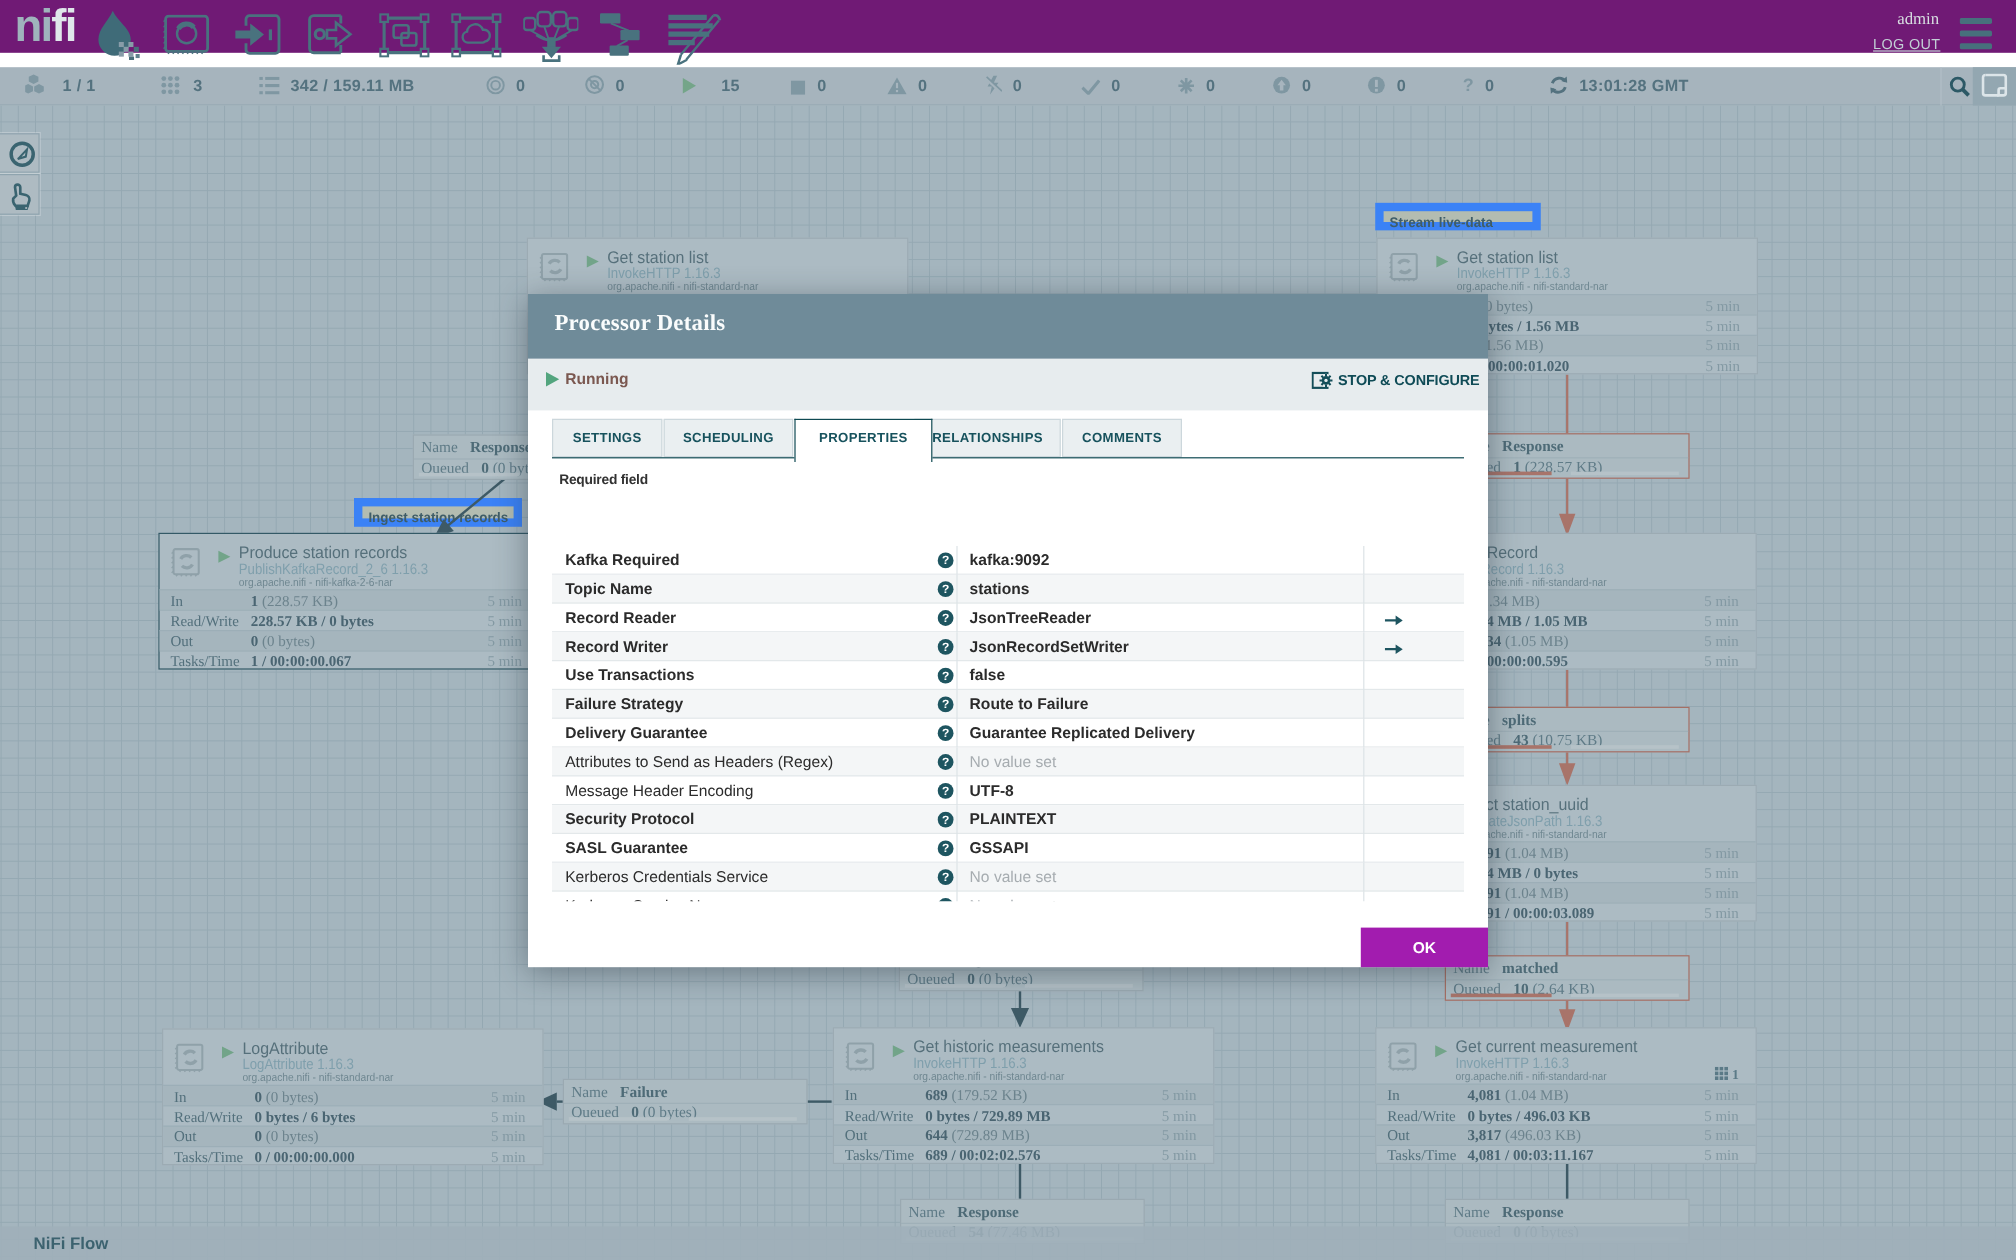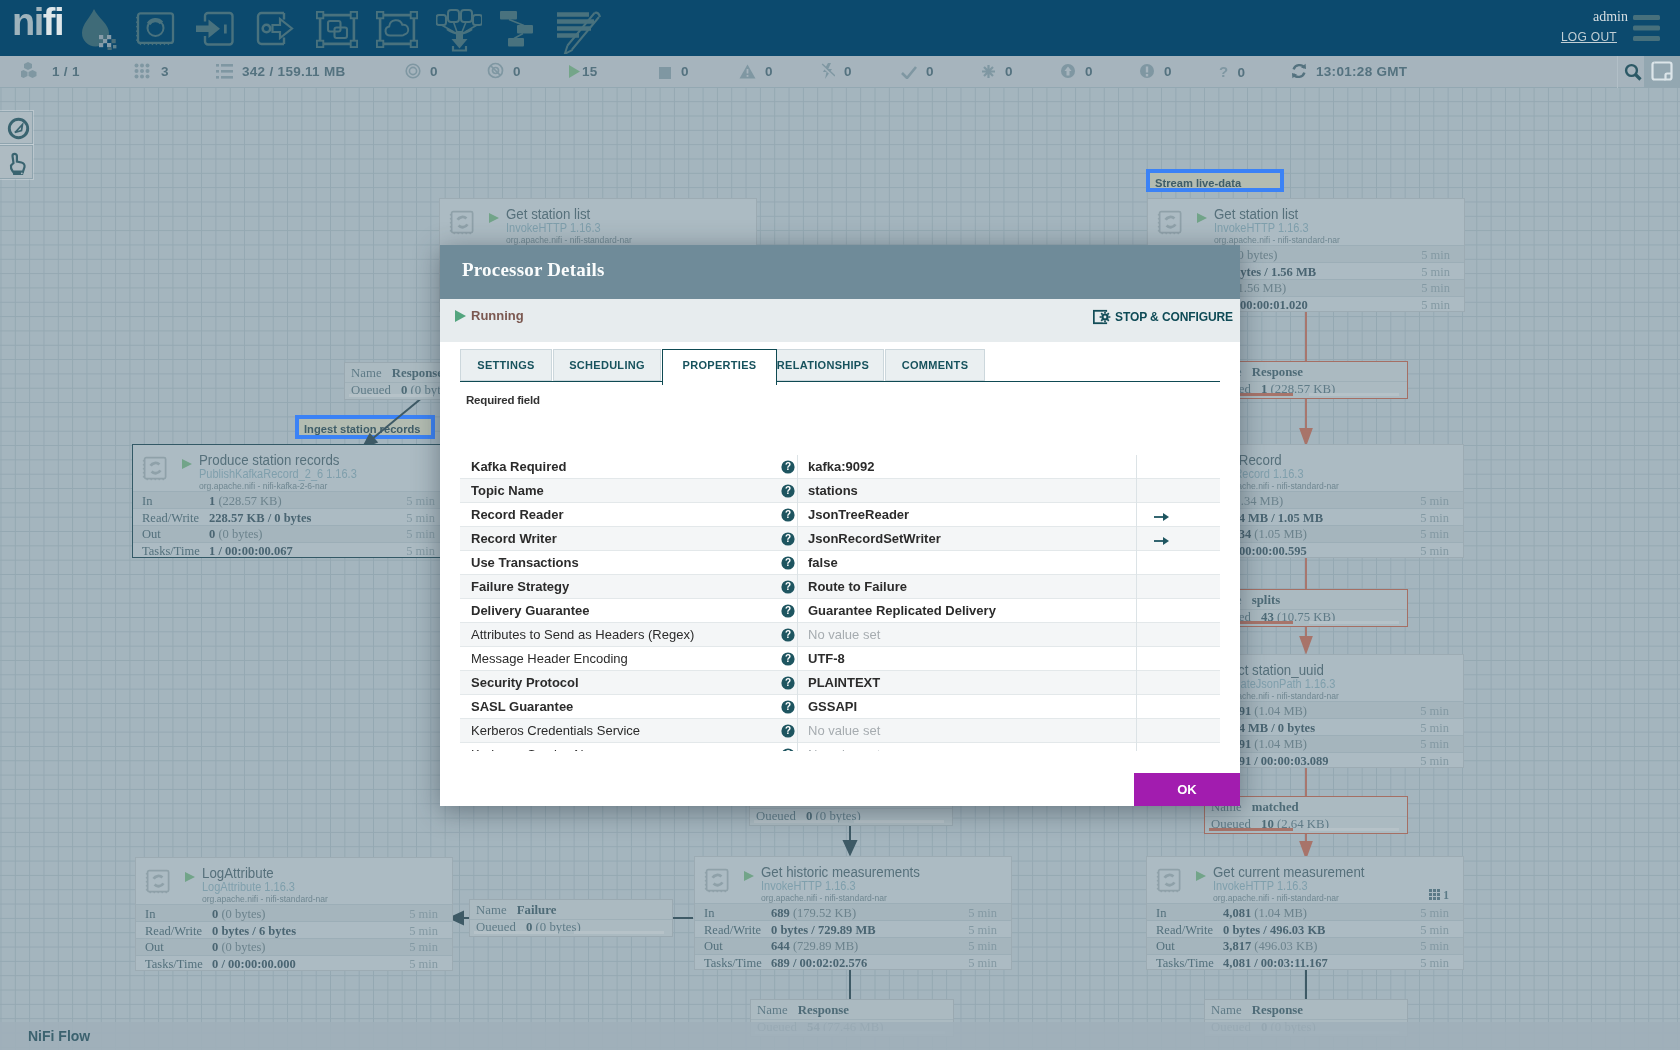--- a/index.html
+++ b/index.html
@@ -1,19 +1,19 @@
 <!DOCTYPE html>
 <html><head>
 <meta charset="utf-8">
 <style>
 html,body{margin:0;padding:0;width:1680px;height:1050px;overflow:hidden;
  font-family:"Liberation Sans",sans-serif;}
 *{box-sizing:border-box}
 .abs{position:absolute}
-#header{position:absolute;left:0;top:0;width:1680px;height:56px;background:#0c4a6e;z-index:3}
+#header{position:absolute;left:0;top:0;width:1680px;height:44px;background:#701a75;z-index:3}
 #statusbar{position:absolute;left:0;top:56px;width:1680px;height:32px;background:#A6B4BD;border-bottom:1px solid #93A8B2;z-index:3}
 #canvas{position:absolute;left:0;top:88px;width:1680px;height:962px;
  background-color:#A4B5BE;
  background-image:linear-gradient(to right,#94A8B2 1px,transparent 1px),linear-gradient(to bottom,#94A8B2 1px,transparent 1px);
  background-size:14.33px 14.33px;background-position:0.5px 13.2px;}
 #wires{position:absolute;left:0;top:0;z-index:1}
 #breadcrumb{position:absolute;left:0;top:1022px;width:1680px;height:28px;background:rgba(159,175,185,0.88);z-index:5}
 #breadcrumb span{position:absolute;left:28px;top:6px;font-size:14px;font-weight:bold;color:#3C626F}
 
 
@@ -50,21 +50,21 @@
 .clabel .r1{position:absolute;left:6px;top:2.5px;color:#5F7B87}
 .clabel .div{position:absolute;left:0;top:18.5px;width:100%;height:1px;background:rgba(150,167,177,0.55)}
 .clabel .r2{position:absolute;left:6px;top:20px;color:#5F7B87}
 .clabel b{color:#4E6B77;margin-left:7px}
 .cbar{position:absolute;bottom:2.5px;height:2.5px;background:#B6C2C8}
 .cbar.b1{left:4px;width:84px}
 .cbar.b2{left:104px;width:90px}
 .red .cbar.b1{background:#A8746A}
 
 
-.flabel{position:absolute;background:#B3BCB1;border:4px solid #3b82f6;font-size:11.5px;font-weight:bold;color:#3F5D68;z-index:0;padding-top:4px;padding-left:5px}
+.flabel{position:absolute;background:#B3BCB1;border:7px solid #3b82f6;font-size:11.5px;font-weight:bold;color:#3F5D68;z-index:0;padding-top:4px;padding-left:5px}
 .flabel span{display:inline-block;transform:scaleX(0.97);transform-origin:left top}
 
 
 .cbtn{position:absolute;background:#AEBBC2;border:1px solid #8FA4AE;box-shadow:0 0 0 1px rgba(255,255,255,0.25);z-index:4}
 
 
 #modal{position:absolute;left:440px;top:245px;width:800px;height:561px;background:#FFFFFF;z-index:10;box-shadow:0 5px 25px rgba(30,45,55,0.45)}
 #mtitle{position:absolute;left:0;top:0;width:800px;height:54px;background:#6F8B99}
 #mtitle span{position:absolute;left:22px;top:14px;font-family:"Liberation Serif",serif;font-size:19px;font-weight:bold;color:#FAFCFC;letter-spacing:0.2px}
 #mstatus{position:absolute;left:0;top:54px;width:800px;height:43px;background:#E7ECEE}
@@ -595,21 +595,21 @@
  <svg class="abs" style="left:556px;top:10px" width="46" height="44" viewBox="0 0 46 44">
       <g stroke="#49727E" fill="none" stroke-width="4.4">
         <path d="M1 4.5 h32 M1 11.5 h37 M1 18.5 h34 M1 25.5 h22"></path>
       </g>
       <g stroke="#49727E" fill="none" stroke-width="2">
         <path d="M43 7 L16 39.5 M38.5 3 L11.5 35.5 M11.5 35.5 l-2.6 8.3 7.6 -4"></path>
         <path d="M38.5 3 q4 -1.5 5.5 4" stroke-width="2.2"></path>
       </g>
     </svg>
 
- <div class="abs" style="right:52px;top:9px;font-size:14px;color:#D8DFE2;font-family:'Liberation Serif',serif">admin</div>
+ <div class="abs" style="right:64px;top:9px;font-size:14px;color:#D8DFE2;font-family:'Liberation Serif',serif">admin</div>
  <div class="abs" style="right:63px;top:30px;font-size:12px;color:#C2CFD5;letter-spacing:0.3px;text-decoration:underline">LOG OUT</div>
  <svg class="abs" style="right:20px;top:15px" width="27" height="27" viewBox="0 0 27 27">
       <g fill="#47707C">
         <rect x="0" y="0" width="27" height="5" rx="1.5"></rect>
         <rect x="0" y="10.5" width="27" height="5" rx="1.5"></rect>
         <rect x="0" y="21" width="27" height="5" rx="1.5"></rect>
       </g>
     </svg>
 </div>
 
@@ -650,21 +650,21 @@
       </svg><span style="margin-left:9px">0</span></div>
  <div class="sitem" style="left:487px"><svg width="17" height="17" viewBox="0 0 17 17">
         <g stroke="#7F97A2" fill="none" stroke-width="1.7">
           <circle cx="8.5" cy="8.5" r="7"></circle>
           <path d="M3.5 3.5 L13.5 13.5"></path>
           <circle cx="8.5" cy="8.5" r="3"></circle>
         </g>
       </svg><span style="margin-left:9px">0</span></div>
  <div class="sitem" style="left:568px"><svg width="13" height="15" viewBox="0 0 13 15">
         <path d="M1 1 L12 7.5 L1 14 z" fill="#74A589"></path>
-      </svg><span style="margin-left:1px">15</span></div>
+      </svg><span style="margin-left:20px">15</span></div>
  <div class="sitem" style="left:659px"><svg width="12" height="12" viewBox="0 0 12 12">
         <rect width="12" height="12" fill="#7F97A2"></rect>
       </svg><span style="margin-left:10px">0</span></div>
  <div class="sitem" style="left:739px"><svg width="17" height="15" viewBox="0 0 17 15">
         <path d="M8.5 0.5 L16.5 14.5 H0.5 z" fill="#7F97A2"></path>
         <rect x="7.6" y="5" width="1.8" height="4.5" fill="#A7B5BE"></rect>
         <rect x="7.6" y="11" width="1.8" height="1.8" fill="#A7B5BE"></rect>
       </svg><span style="margin-left:9px">0</span></div>
  <div class="sitem" style="left:820px"><svg width="15" height="16" viewBox="0 0 15 16">
         <g fill="#7F97A2">

